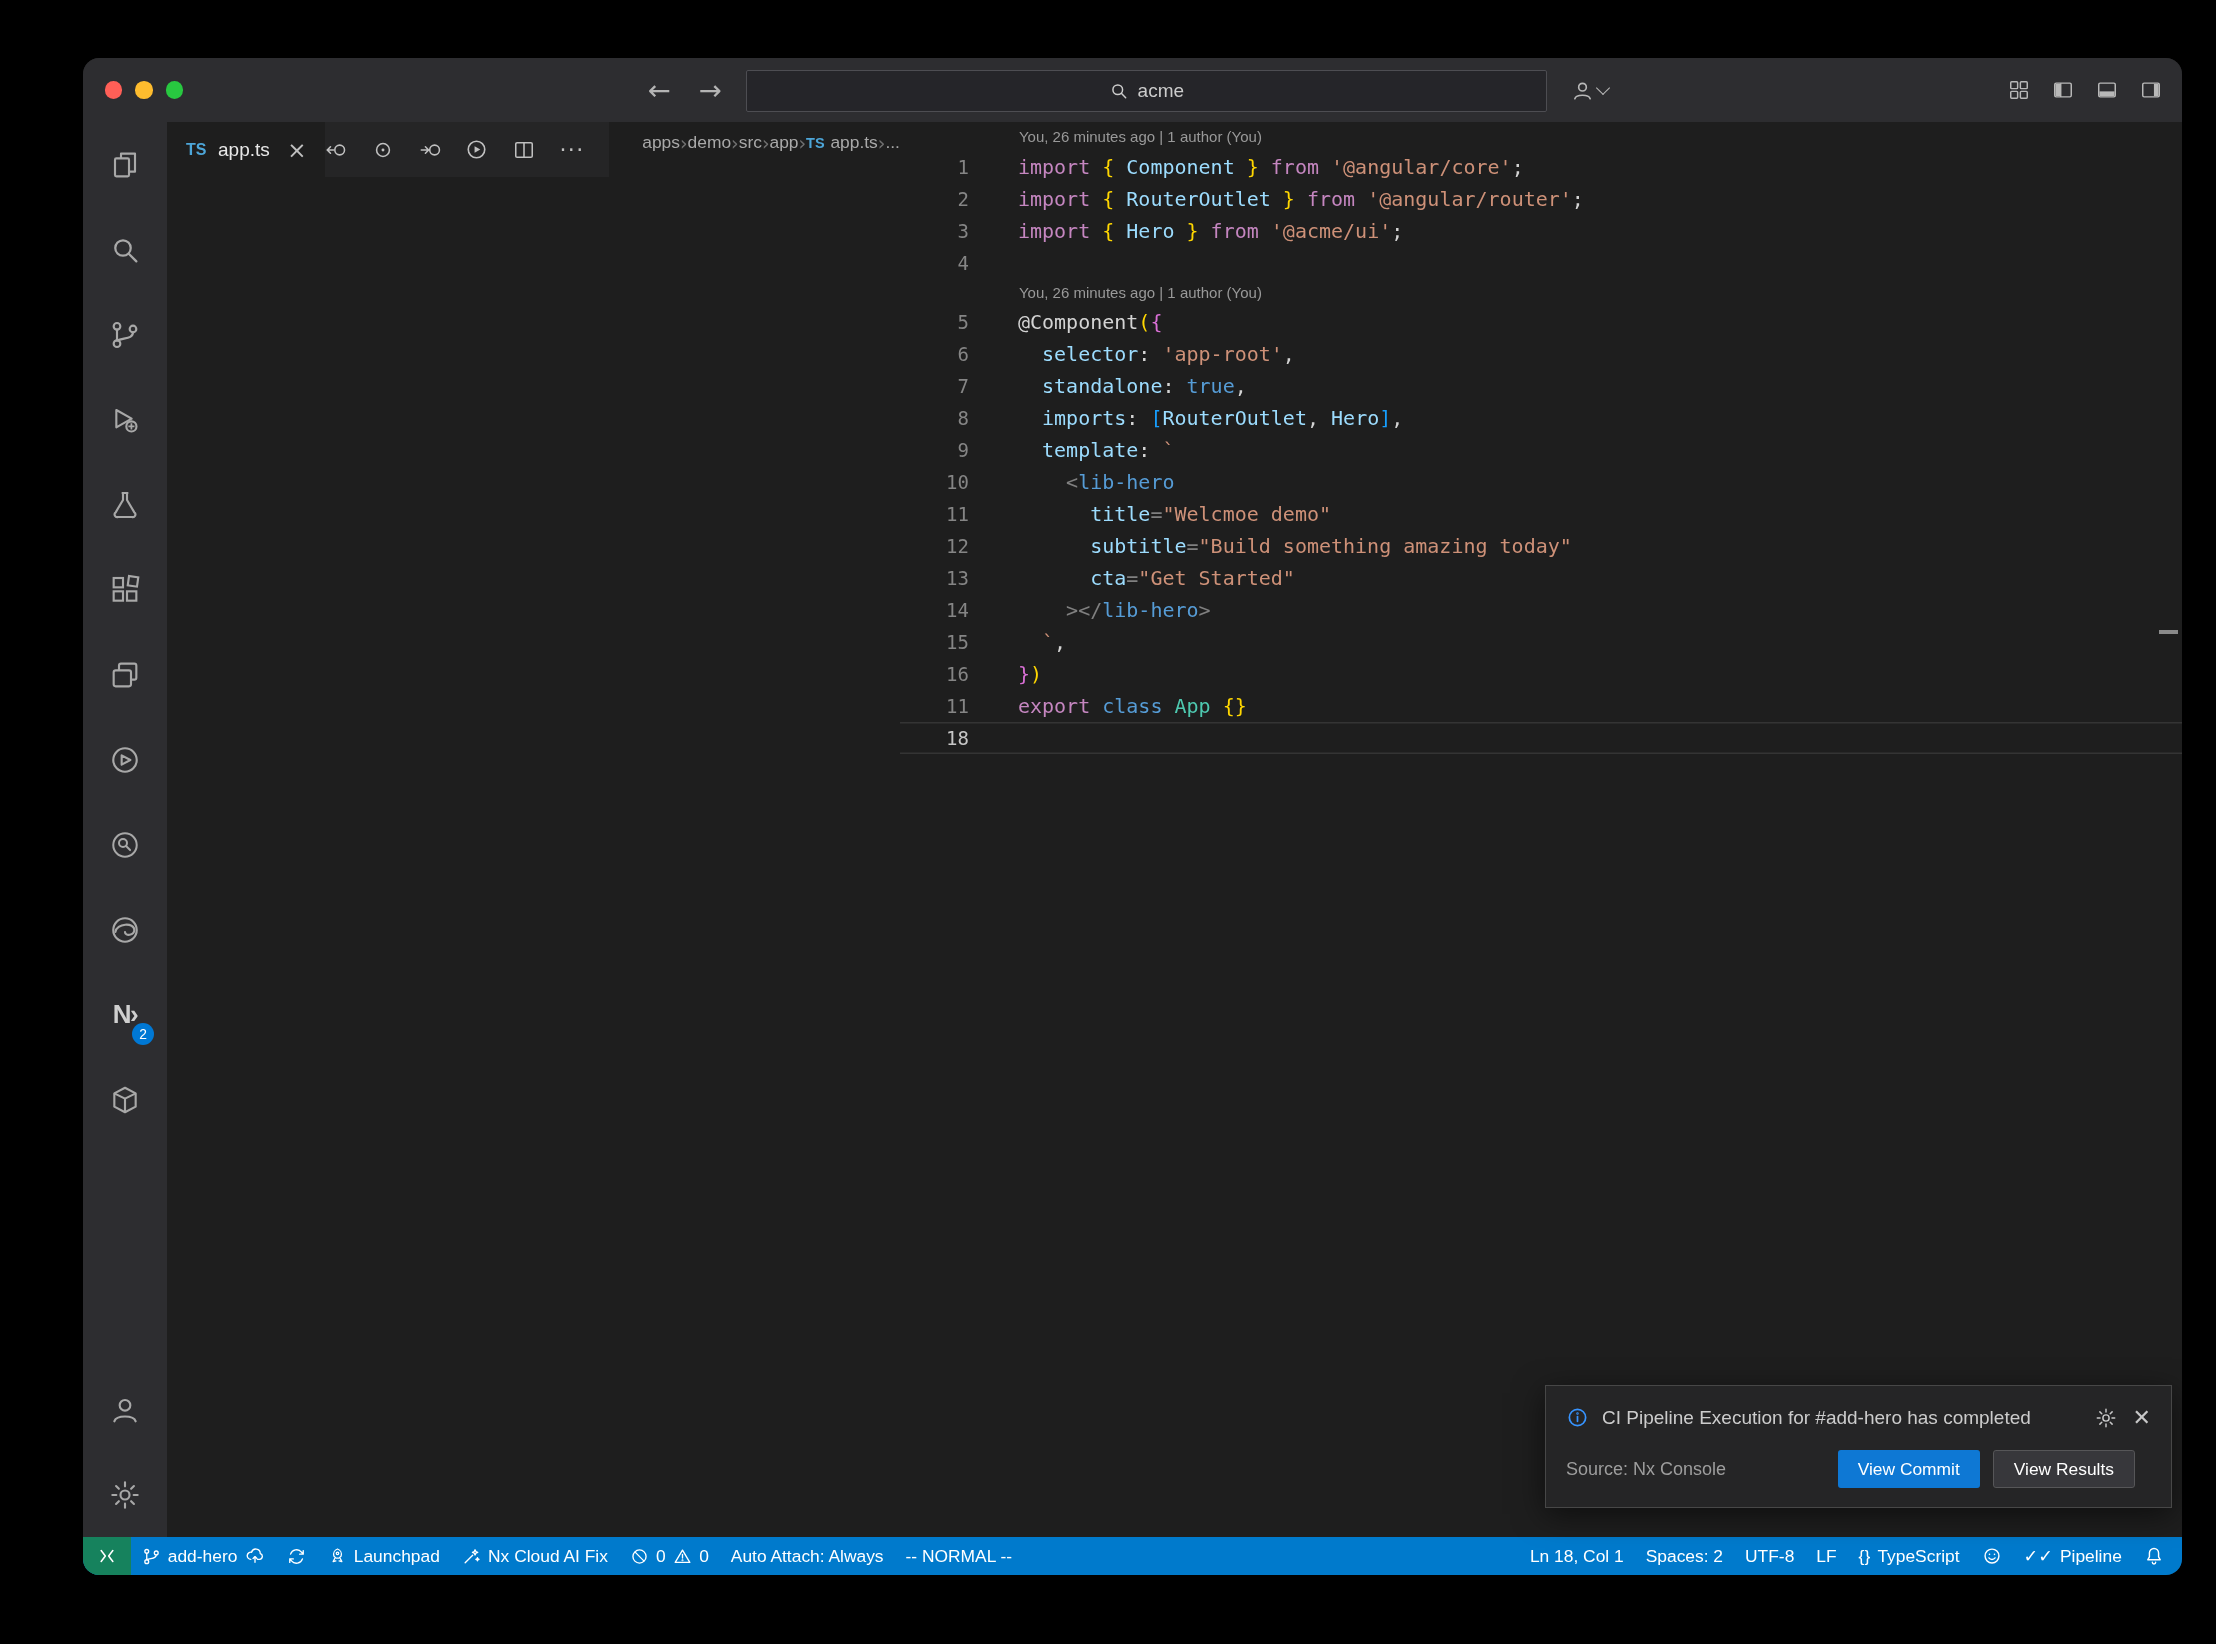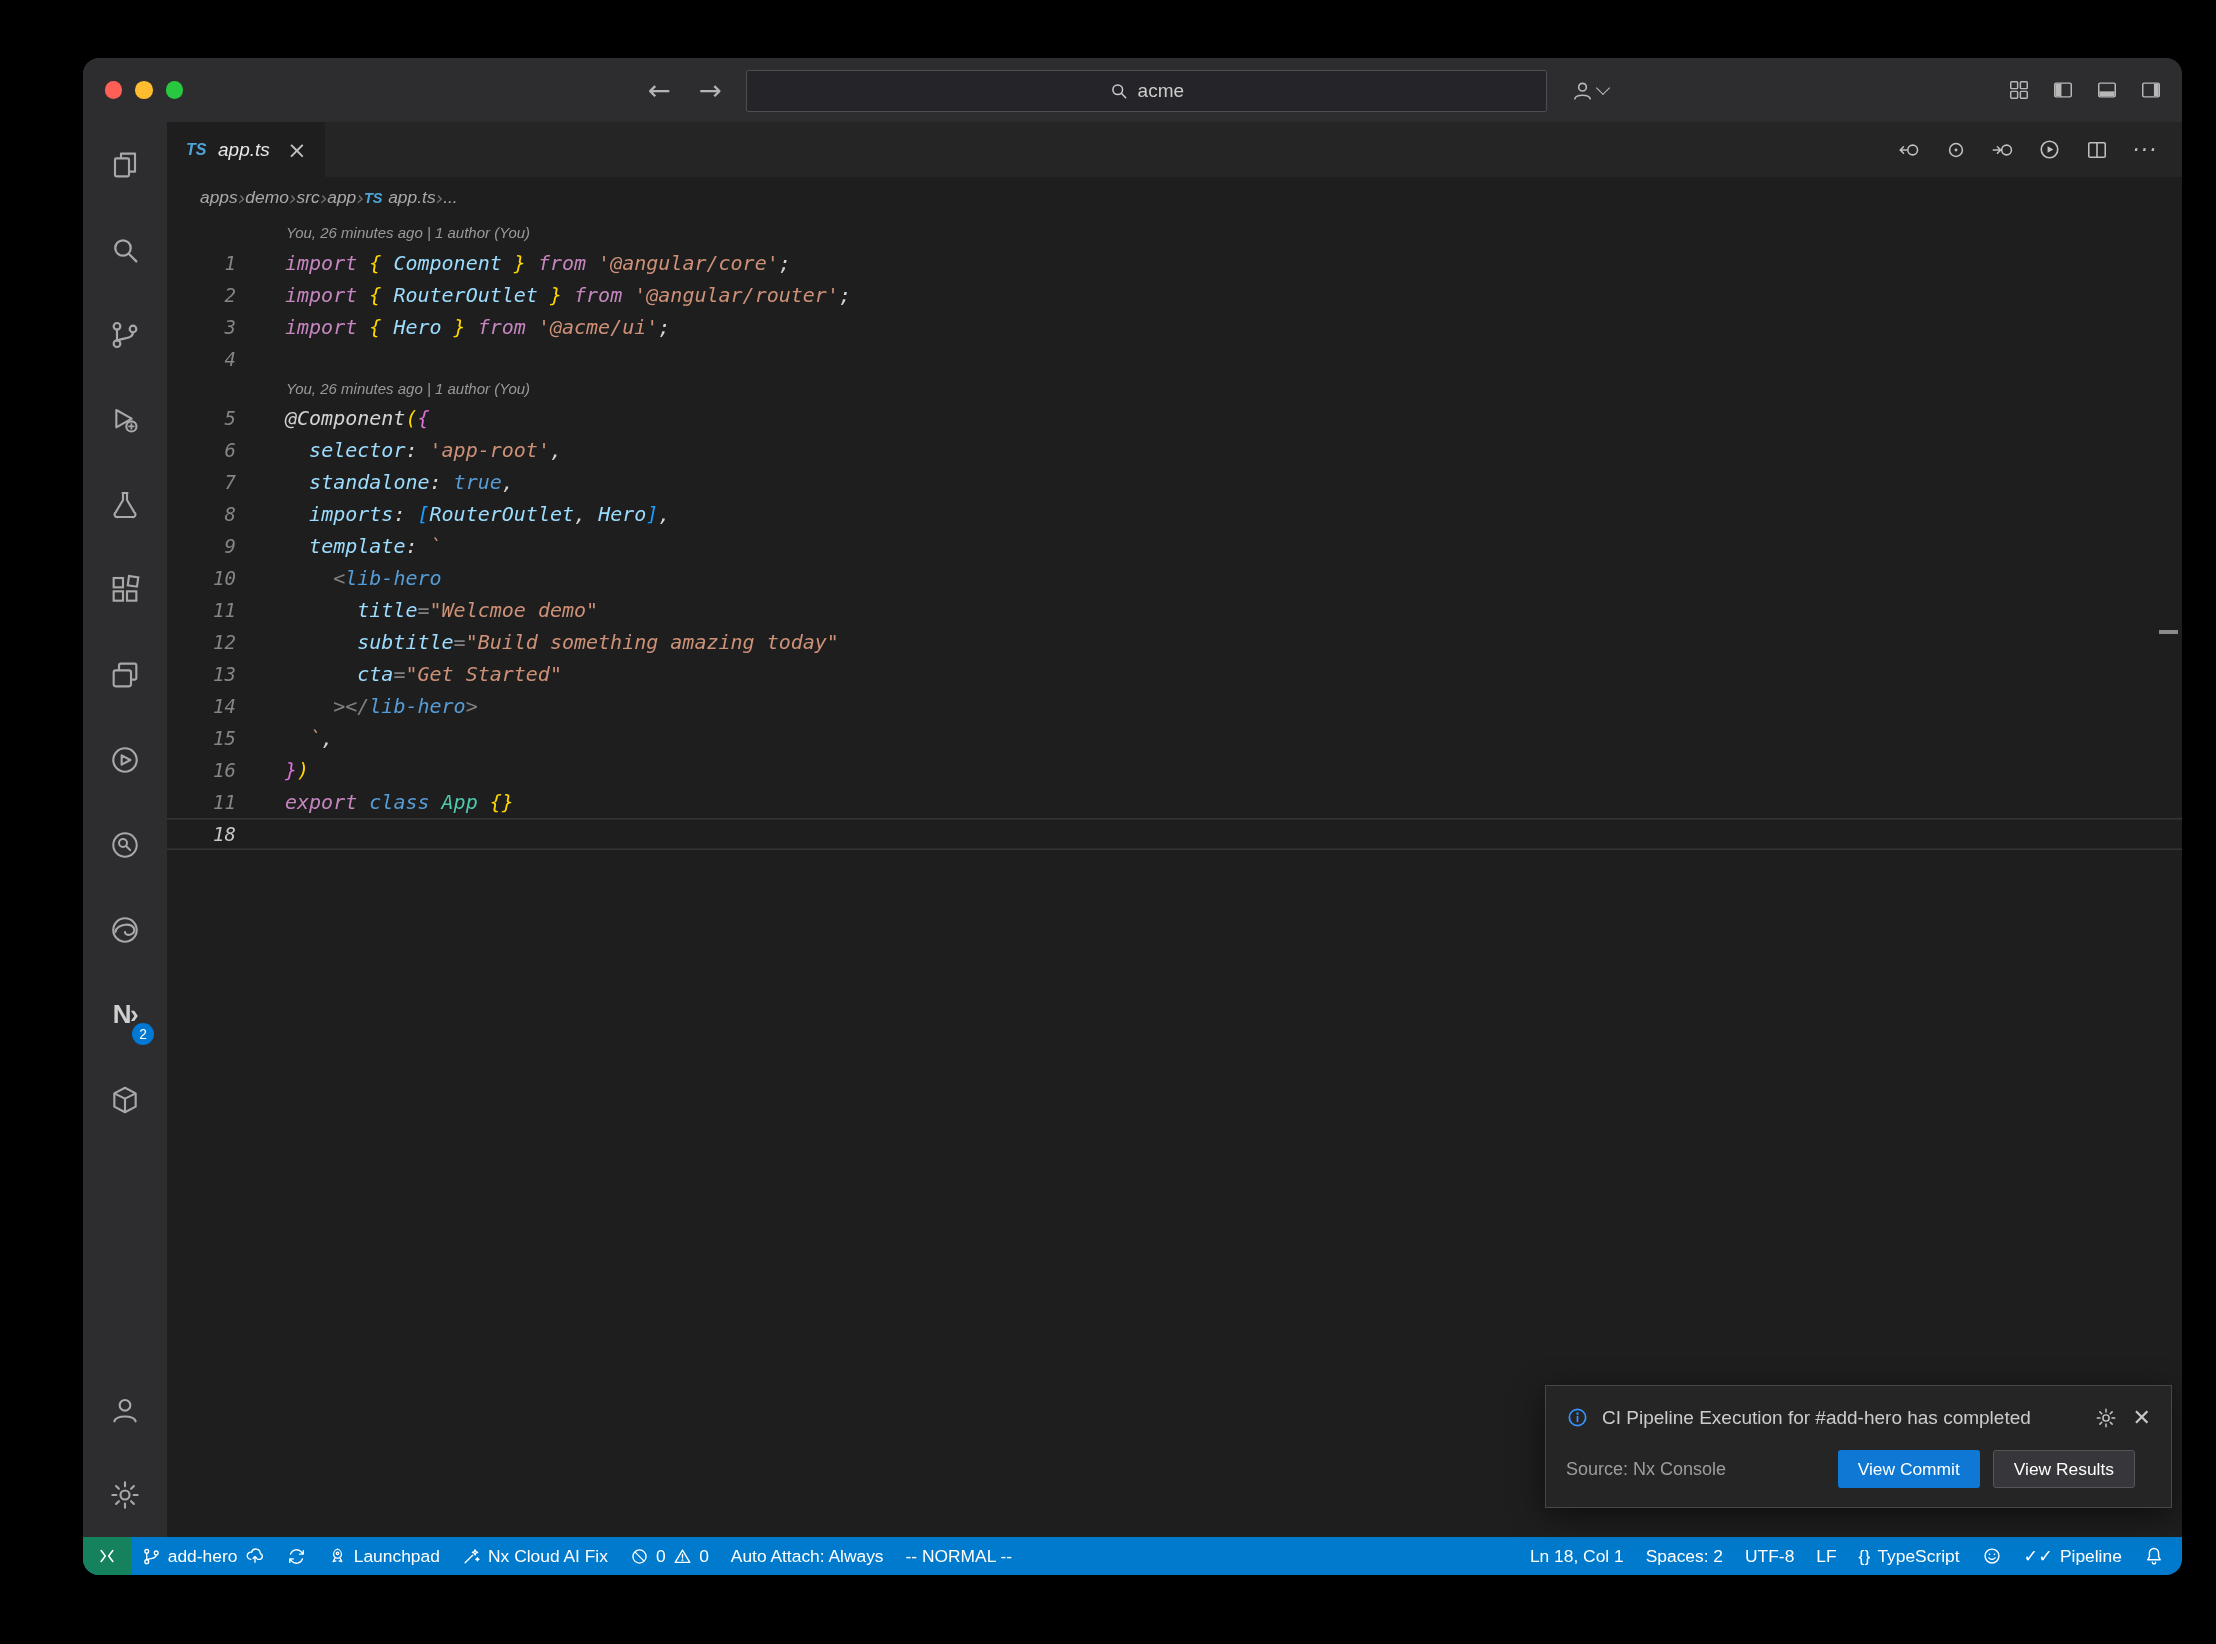--- a/index.html
+++ b/index.html
@@ -29,21 +29,21 @@
 
   
   .main { flex:1; display:flex; min-height:0; }
   .activitybar { width:84px; background:#2d2d30; display:flex; flex-direction:column; align-items:center; color:#a8a8a8; }
   .act-item { width:84px; height:85px; display:flex; align-items:center; justify-content:center; position:relative; }
   .act-spacer { flex:1; }
   .nx-logo { font-weight:700; font-size:26px; color:#cfcfcf; letter-spacing:-1.4px; }
   .badge { position:absolute; right:13px; bottom:11.6px; min-width:22px; height:22px; border-radius:11px;
            background:#0078d4; color:#fff; font-size:13.8px; display:flex; align-items:center; justify-content:center; }
 
-  .editor-col { flex:1; display:flex; flex-direction:column; background:#1e1e1e; min-width:0; position:relative;font-style:italic; }
+  .editor-col { flex:1; display:flex; flex-direction:row; background:#1e1e1e; min-width:0; position:relative; }
   .tabbar { height:55px; background:#252526; display:flex; align-items:stretch; flex:0 0 auto; }
   .tab { display:flex; align-items:center; gap:11.6px; padding:0 19px; background:#1e1e1e; color:#e8e8e8; font-size:19px; }
   .ts-badge { color:#4da6d9; font-weight:700; font-size:16px; font-family:"Liberation Sans", sans-serif; }
   .tab-close { color:#c0c0c0; font-size:23px; margin-left:5.8px; font-family:"DejaVu Sans", sans-serif; }
   .editor-actions { margin-left:auto; display:flex; align-items:center; gap:24.6px; padding-right:24.6px; color:#c0c0c0; }
   .more-glyph { font-size:22px; letter-spacing:1.4px; color:#c0c0c0; font-family:"DejaVu Sans", sans-serif; }
 
   .breadcrumbs { height:41px; display:flex; align-items:center; padding-left:33px;
                  font-size:17.4px; color:#a9a9a9; flex:0 0 auto; }
   .bc-item { display:flex; align-items:center; gap:5.8px; }

